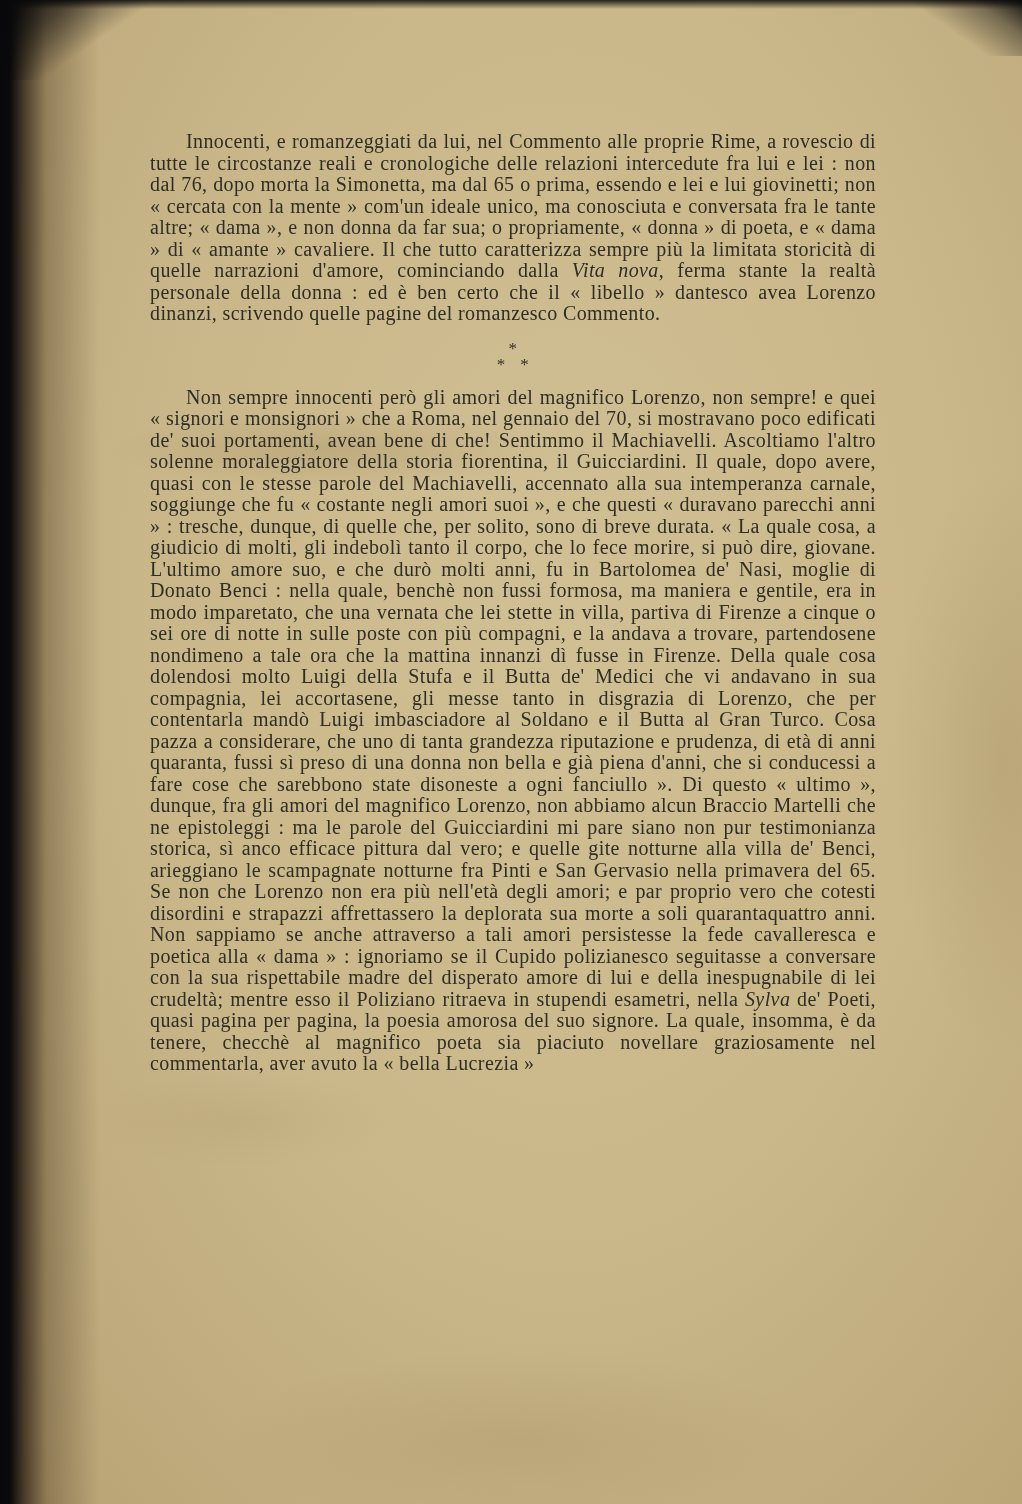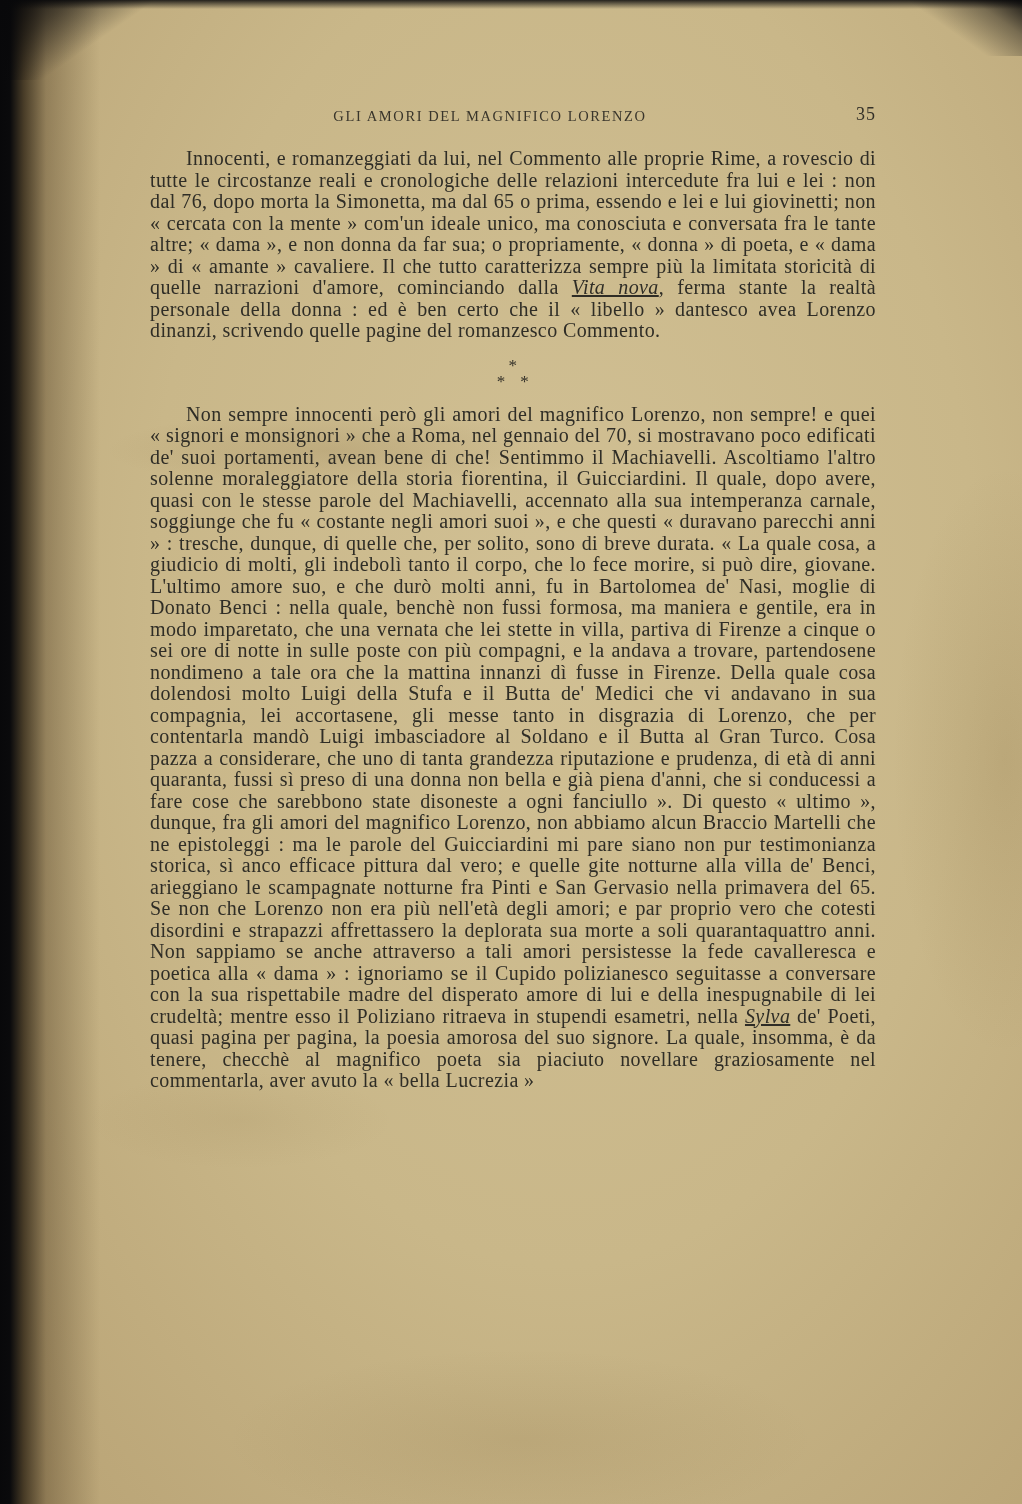--- a/index.html
+++ b/index.html
@@ -89,21 +89,20 @@
     letter-spacing: 0.4px;
     text-align: justify;
     hyphens: auto;
   }
   .para {
     margin: 0;
     text-indent: 36px;
   }
   .ital {
     font-style: italic;
-    text-decoration: underline;
   }
   .separator {
     text-align: center;
     font-size: 17px;
     line-height: 16px;
     margin: 16px 0 14px 0;
     color: #333028;
   }
   .sep-line {
     display: block;
@@ -113,24 +112,20 @@
   }
 </style>
 </head>
 <body>
 
 <div class="scene">
   <div class="page">
     <div class="stains"></div>
 
     <div class="column">
-      <div class="running-header">
-        <span>GLI AMORI DEL MAGNIFICO LORENZO</span>
-        <span class="page-number">35</span>
-      </div>
 
       <div class="text-body">
           <p class="para"><span class="">Innocenti, e romanzeggiati da lui, nel Commento alle proprie Rime, a rovescio di tutte le circostanze reali e cronologiche delle relazioni intercedute fra lui e lei : non dal 76, dopo morta la Simonetta, ma dal 65 o prima, essendo e lei e lui giovinetti; non « cercata con la mente » com'un ideale unico, ma conosciuta e conversata fra le tante altre; « dama », e non donna da far sua; o propriamente, « donna » di poeta, e « dama » di « amante » cavaliere. Il che tutto caratterizza sempre più la limitata storicità di quelle narrazioni d'amore, cominciando dalla </span><span class="ital">Vita nova</span><span class="">, ferma stante la realtà personale della donna : ed è ben certo che il « libello » dantesco avea Lorenzo dinanzi, scrivendo quelle pagine del romanzesco Commento.</span></p>
           <div class="separator">
             <span class="sep-line">*</span>
             <span class="sep-line">* *</span>
           </div>
           <p class="para"><span class="">Non sempre innocenti però gli amori del magnifico Lorenzo, non sempre! e quei « signori e monsignori » che a Roma, nel gennaio del 70, si mostravano poco edificati de' suoi portamenti, avean bene di che! Sentimmo il Machiavelli. Ascoltiamo l'altro solenne moraleggiatore della storia fiorentina, il Guicciardini. Il quale, dopo avere, quasi con le stesse parole del Machiavelli, accennato alla sua intemperanza carnale, soggiunge che fu « costante negli amori suoi », e che questi « duravano parecchi anni » : tresche, dunque, di quelle che, per solito, sono di breve durata. « La quale cosa, a giudicio di molti, gli indebolì tanto il corpo, che lo fece morire, si può dire, giovane. L'ultimo amore suo, e che durò molti anni, fu in Bartolomea de' Nasi, moglie di Donato Benci : nella quale, benchè non fussi formosa, ma maniera e gentile, era in modo imparetato, che una vernata che lei stette in villa, partiva di Firenze a cinque o sei ore di notte in sulle poste con più compagni, e la andava a trovare, partendosene nondimeno a tale ora che la mattina innanzi dì fusse in Firenze. Della quale cosa dolendosi molto Luigi della Stufa e il Butta de' Medici che vi andavano in sua compagnia, lei accortasene, gli messe tanto in disgrazia di Lorenzo, che per contentarla mandò Luigi imbasciadore al Soldano e il Butta al Gran Turco. Cosa pazza a considerare, che uno di tanta grandezza riputazione e prudenza, di età di anni quaranta, fussi sì preso di una donna non bella e già piena d'anni, che si conducessi a fare cose che sarebbono state disoneste a ogni fanciullo ». Di questo « ultimo », dunque, fra gli amori del magnifico Lorenzo, non abbiamo alcun Braccio Martelli che ne epistoleggi : ma le parole del Guicciardini mi pare siano non pur testimonianza storica, sì anco efficace pittura dal vero; e quelle gite notturne alla villa de' Benci, arieggiano le scampagnate notturne fra Pinti e San Gervasio nella primavera del 65. Se non che Lorenzo non era più nell'età degli amori; e par proprio vero che cotesti disordini e strapazzi affrettassero la deplorata sua morte a soli quarantaquattro anni. Non sappiamo se anche attraverso a tali amori persistesse la fede cavalleresca e poetica alla « dama » : ignoriamo se il Cupido polizianesco seguitasse a conversare con la sua rispettabile madre del disperato amore di lui e della inespugnabile di lei crudeltà; mentre esso il Poliziano ritraeva in stupendi esametri, nella </span><span class="ital">Sylva</span><span class=""> de' Poeti, quasi pagina per pagina, la poesia amorosa del suo signore. La quale, insomma, è da tenere, checchè al magnifico poeta sia piaciuto novellare graziosamente nel commentarla, aver avuto la « bella Lucrezia »</span></p>
         </div>
     </div>

